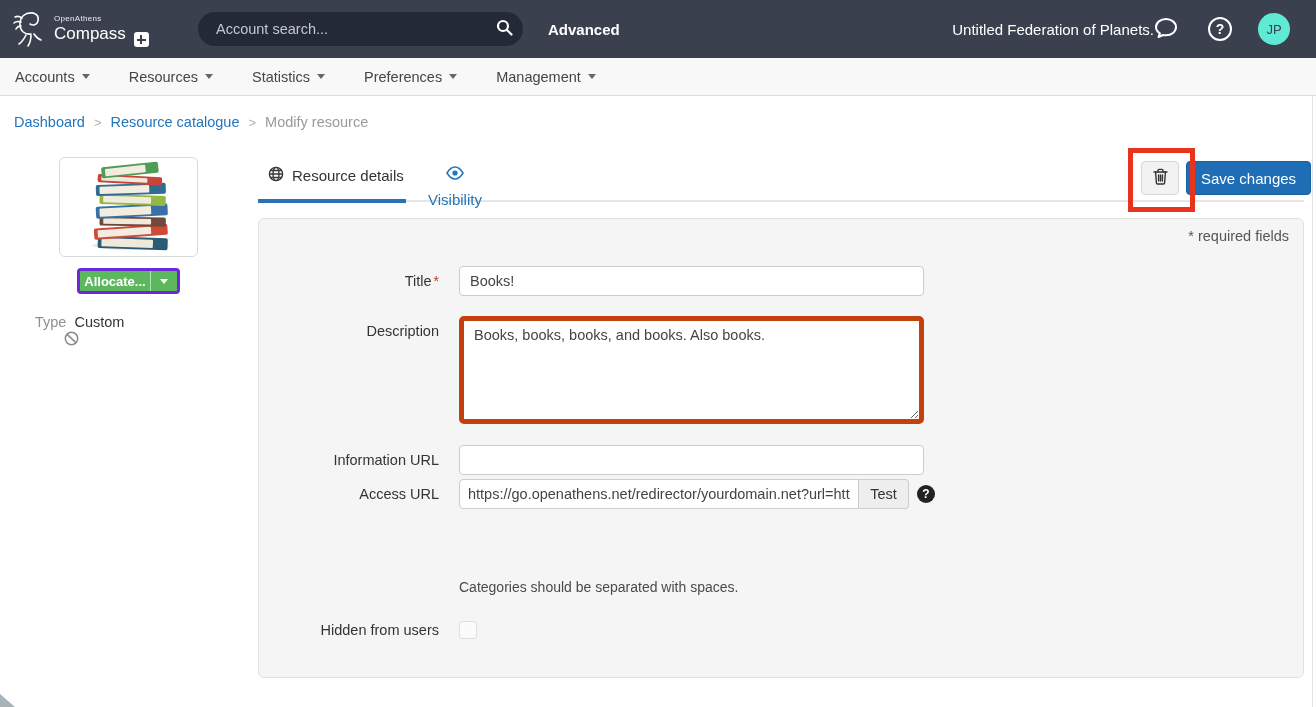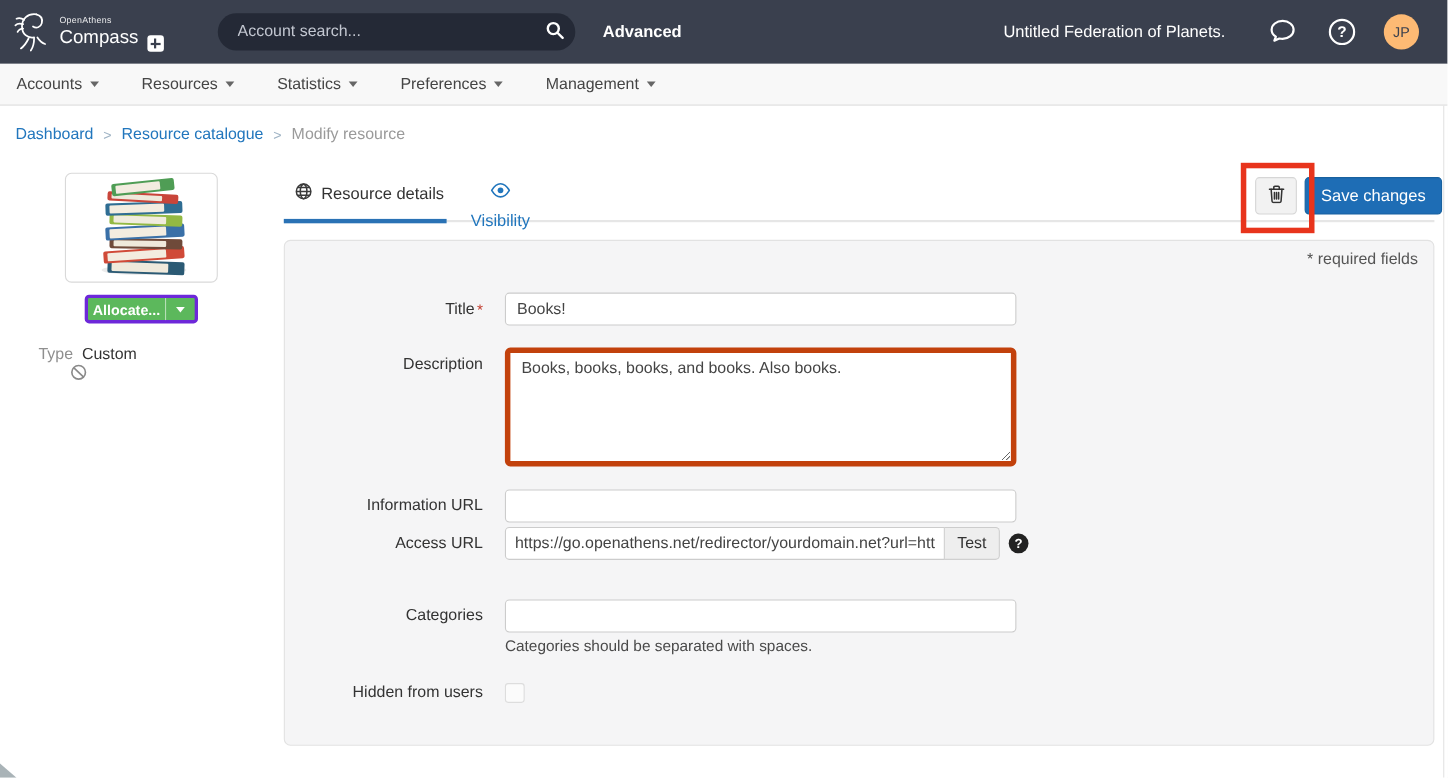--- a/index.html
+++ b/index.html
@@ -24,26 +24,26 @@
   .search-pill input { flex:1; background:transparent; border:none; outline:none;
     color:#e8eaef; font-size:14.5px; padding:0 10px 0 18px; font-family:inherit; }
   .search-pill input::placeholder { color:#c3c7d1; opacity:1; }
   .search-btn { width:38px; height:34px; background:transparent; border:none; cursor:pointer;
     display:flex; align-items:center; justify-content:center; }
 
   .advanced { position:absolute; left:548px; top:0; height:58px; display:flex; align-items:center;
     color:#ffffff; font-size:15px; font-weight:700; cursor:pointer; }
 
   .top-right { position:absolute; right:26px; top:0; height:58px; display:flex; align-items:center; }
-  .fed-name { color:#fff; font-size:15px; margin-right:40px; }
+  .fed-name { color:#fff; font-size:15px; }
   .icon-btn { background:transparent; border:none; cursor:pointer; display:flex; align-items:center; justify-content:center; }
   .chat-btn { margin-right:30px; }
   .help-btn { margin-right:26px; width:24px; height:24px; border:2px solid #fff; border-radius:50%;
     color:#fff; font-size:14px; font-weight:700; line-height:1; }
-  .avatar { width:32px; height:32px; border-radius:50%; background:#fdba74; color:#3a404e;
+  .avatar { width:32px; height:32px; border-radius:50%; background:#5eead4; color:#3a404e;
     font-size:13px; font-weight:400; display:flex; align-items:center; justify-content:center;
     border:none; cursor:pointer;text-align:center; }
 
   
   .subnav { position:absolute; left:0; top:58px; width:1316px; height:38px; background:#f8f8f8;
     border-bottom:1px solid #ddd; display:flex; align-items:center; padding-left:15px; }
   .subnav-item { display:flex; align-items:center; gap:7px; margin-right:39px; cursor:pointer;
     color:#454545; font-size:14.5px; }
   .caret-down { width:0; height:0; border-left:4px solid transparent; border-right:4px solid transparent;
     border-top:5px solid #666; }
@@ -319,26 +319,20 @@
 
     <div class="frow" style="top:260px; height:30px;">
       <label class="flabel">Access URL</label>
       <div class="fctrl access-group">
         <input class="access-input" type="text" value="https://go.openathens.net/redirector/yourdomain.net?url=http" style="">
         <button class="test-btn">Test</button>
         <button class="qmark">?</button>
       </div>
     </div>
 
-    <div class="frow" style="top:326px; height:30px;">
-      <label class="flabel">Categories</label>
-      <div class="fctrl">
-        <input class="tinput" type="text" value="" style="">
-      </div>
-    </div>
     <div class="frow" style="top:360px;">
       <div class="fctrl help-text">Categories should be separated with spaces.</div>
     </div>
 
     <div class="frow" style="top:402px; height:18px;">
       <label class="flabel" style="line-height:18px;">Hidden from users</label>
       <div class="fctrl">
         <input class="checkbox" type="checkbox" style="">
       </div>
     </div>

